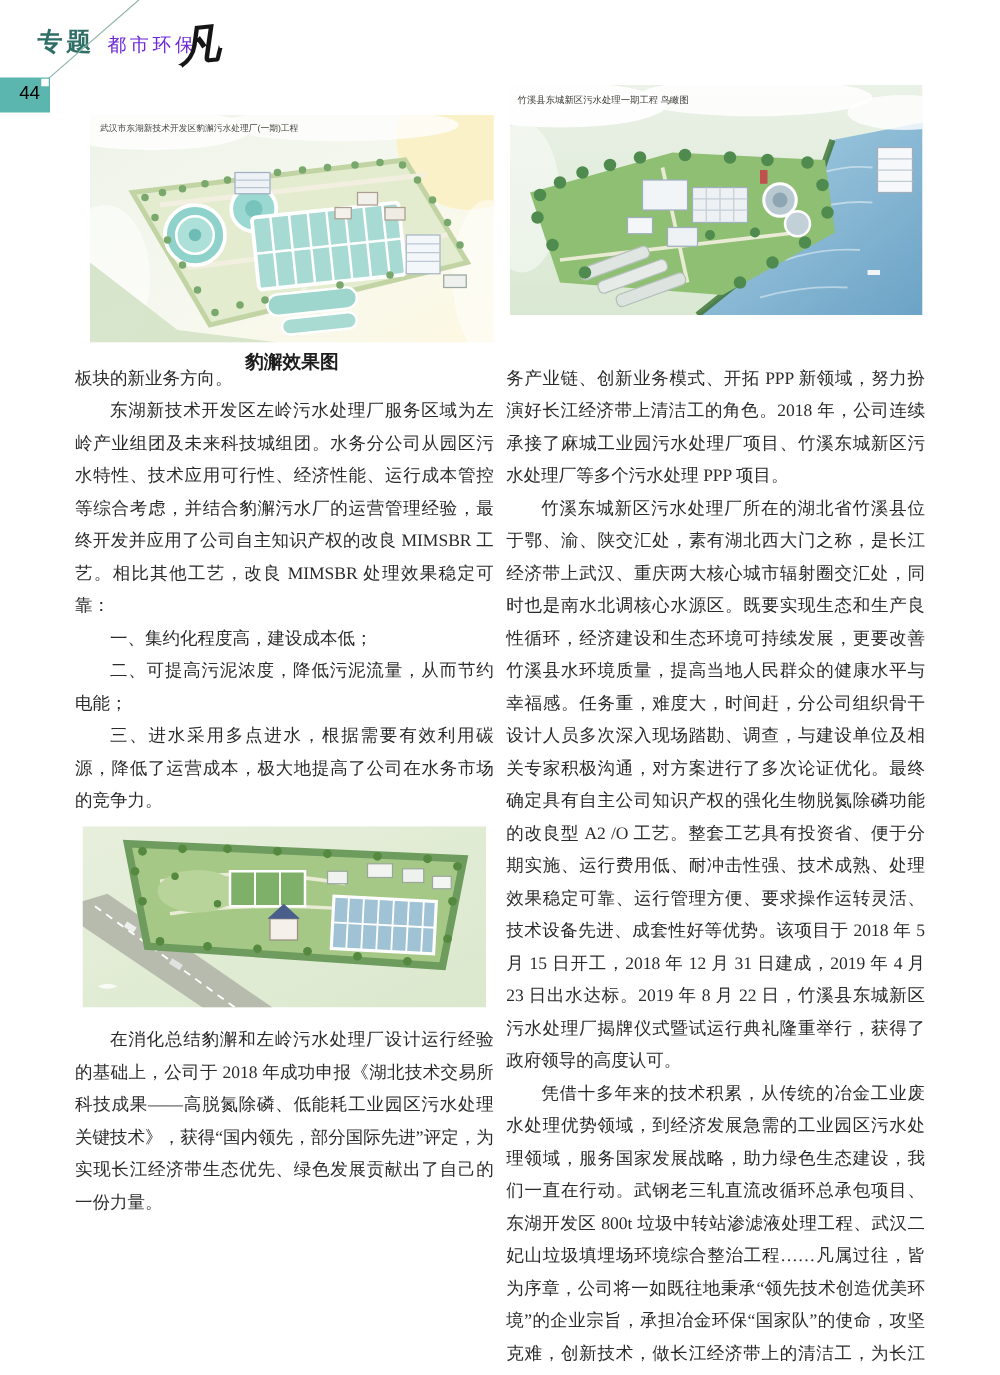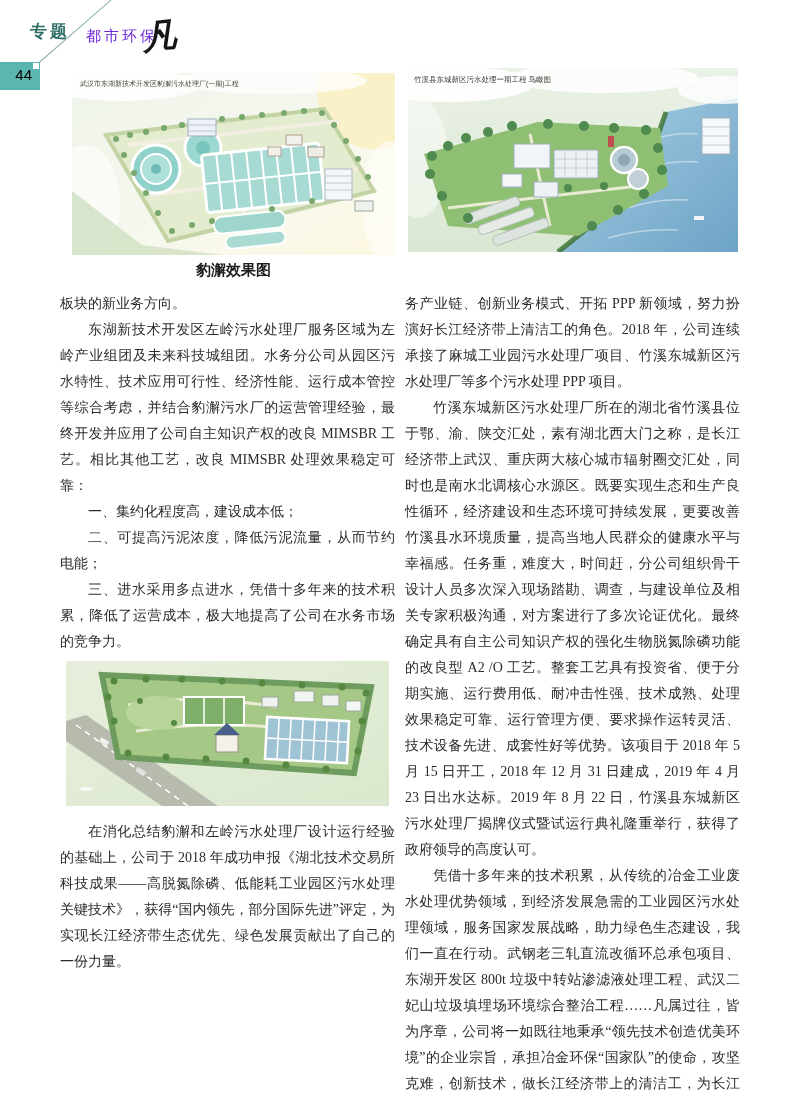--- a/index.html
+++ b/index.html
@@ -5,21 +5,21 @@
   html,body{margin:0;padding:0;background:#e9e9e9;}
   .page{
     position:relative;width:800px;height:1100px;background:#ffffff;
     margin:0 auto;overflow:hidden;
     font-family:"Liberation Serif","DejaVu Serif",serif;color:#2b2b2b;
   }
   
   .section-label{
     position:absolute;left:30px;top:20px;
     font-family:Liberation Mono, monospace;
-    font-weight:bold;font-size:17px;letter-spacing:3px;color:#2f6f66;
+    font-weight:bold;font-size:20px;letter-spacing:3px;color:#2f6f66;
   }
   .diag-line{
     position:absolute;left:38px;top:63px;width:97px;height:1px;
     background:#8fb5ae;transform:rotate(-41deg);transform-origin:left center;
   }
   .brand-name{
     position:absolute;left:86px;top:27px;
     font-family:Liberation Sans, sans-serif;
     font-size:15px;letter-spacing:3px;color:#6d28d9;
   }
@@ -34,21 +34,21 @@
   .page-num-box .corner{
     position:absolute;right:1px;top:1px;width:6px;height:6px;background:#ffffff;
   }
   .page-num-box .num{
     position:absolute;right:8px;top:4px;color:#000000;
     font-family:"Liberation Sans","DejaVu Sans",sans-serif;font-size:15px;
   }
   
   figure{margin:0;padding:0;}
   .fig-top{position:absolute;}
-  .fig1{left:72px;top:73px;width:323px;}
+  .fig1{left:72px;top:92px;width:323px;}
   .fig2{left:408px;top:68px;width:330px;}
   .fig svg,.fig-top svg{display:block;}
   figcaption{
     text-align:center;font-family:"Liberation Sans","DejaVu Sans",sans-serif;
     font-weight:bold;font-size:15px;color:#1d1d1d;margin-top:6px;
   }
   
   .col{position:absolute;width:335px;font-size:14px;line-height:26px;text-align:justify;}
   .col-left{left:60px;top:291px;}
   .col-right{left:405px;top:291px;}
@@ -214,21 +214,21 @@
       <rect x="286" y="148" width="10" height="4" fill="#f0f4f6"></rect>
       <text x="6" y="14" font-size="7.5" fill="#3c3c36" font-family="'Liberation Sans',sans-serif">竹溪县东城新区污水处理一期工程  鸟瞰图</text>
     </svg>
   </figure>
 
   <div class="col col-left">
     <p class="noindent">板块的新业务方向。</p>
     <p>东湖新技术开发区左岭污水处理厂服务区域为左岭产业组团及未来科技城组团。水务分公司从园区污水特性、技术应用可行性、经济性能、运行成本管控等综合考虑，并结合豹澥污水厂的运营管理经验，最终开发并应用了公司自主知识产权的改良 MIMSBR 工艺。相比其他工艺，改良 MIMSBR 处理效果稳定可靠：</p>
     <p>一、集约化程度高，建设成本低；</p>
     <p>二、可提高污泥浓度，降低污泥流量，从而节约电能；</p>
-    <p>三、进水采用多点进水，凭借十多年来的技术积累，降低了运营成本，极大地提高了公司在水务市场的竞争力。</p>
+    <p>三、进水采用多点进水，根据需要有效利用碳源，降低了运营成本，极大地提高了公司在水务市场的竞争力。</p>
 
     <figure class="fig-inflow">
       <svg width="323" height="145" viewBox="0 0 323 145">
         <defs>
           <linearGradient id="g3bg" x1="0" y1="0" x2="1" y2="1">
             <stop offset="0" stop-color="#e7efdc"></stop>
               <stop offset="1" stop-color="#dbe8cd"></stop>
           </linearGradient>
         </defs>
         <rect width="323" height="145" fill="url(#g3bg)"></rect>

